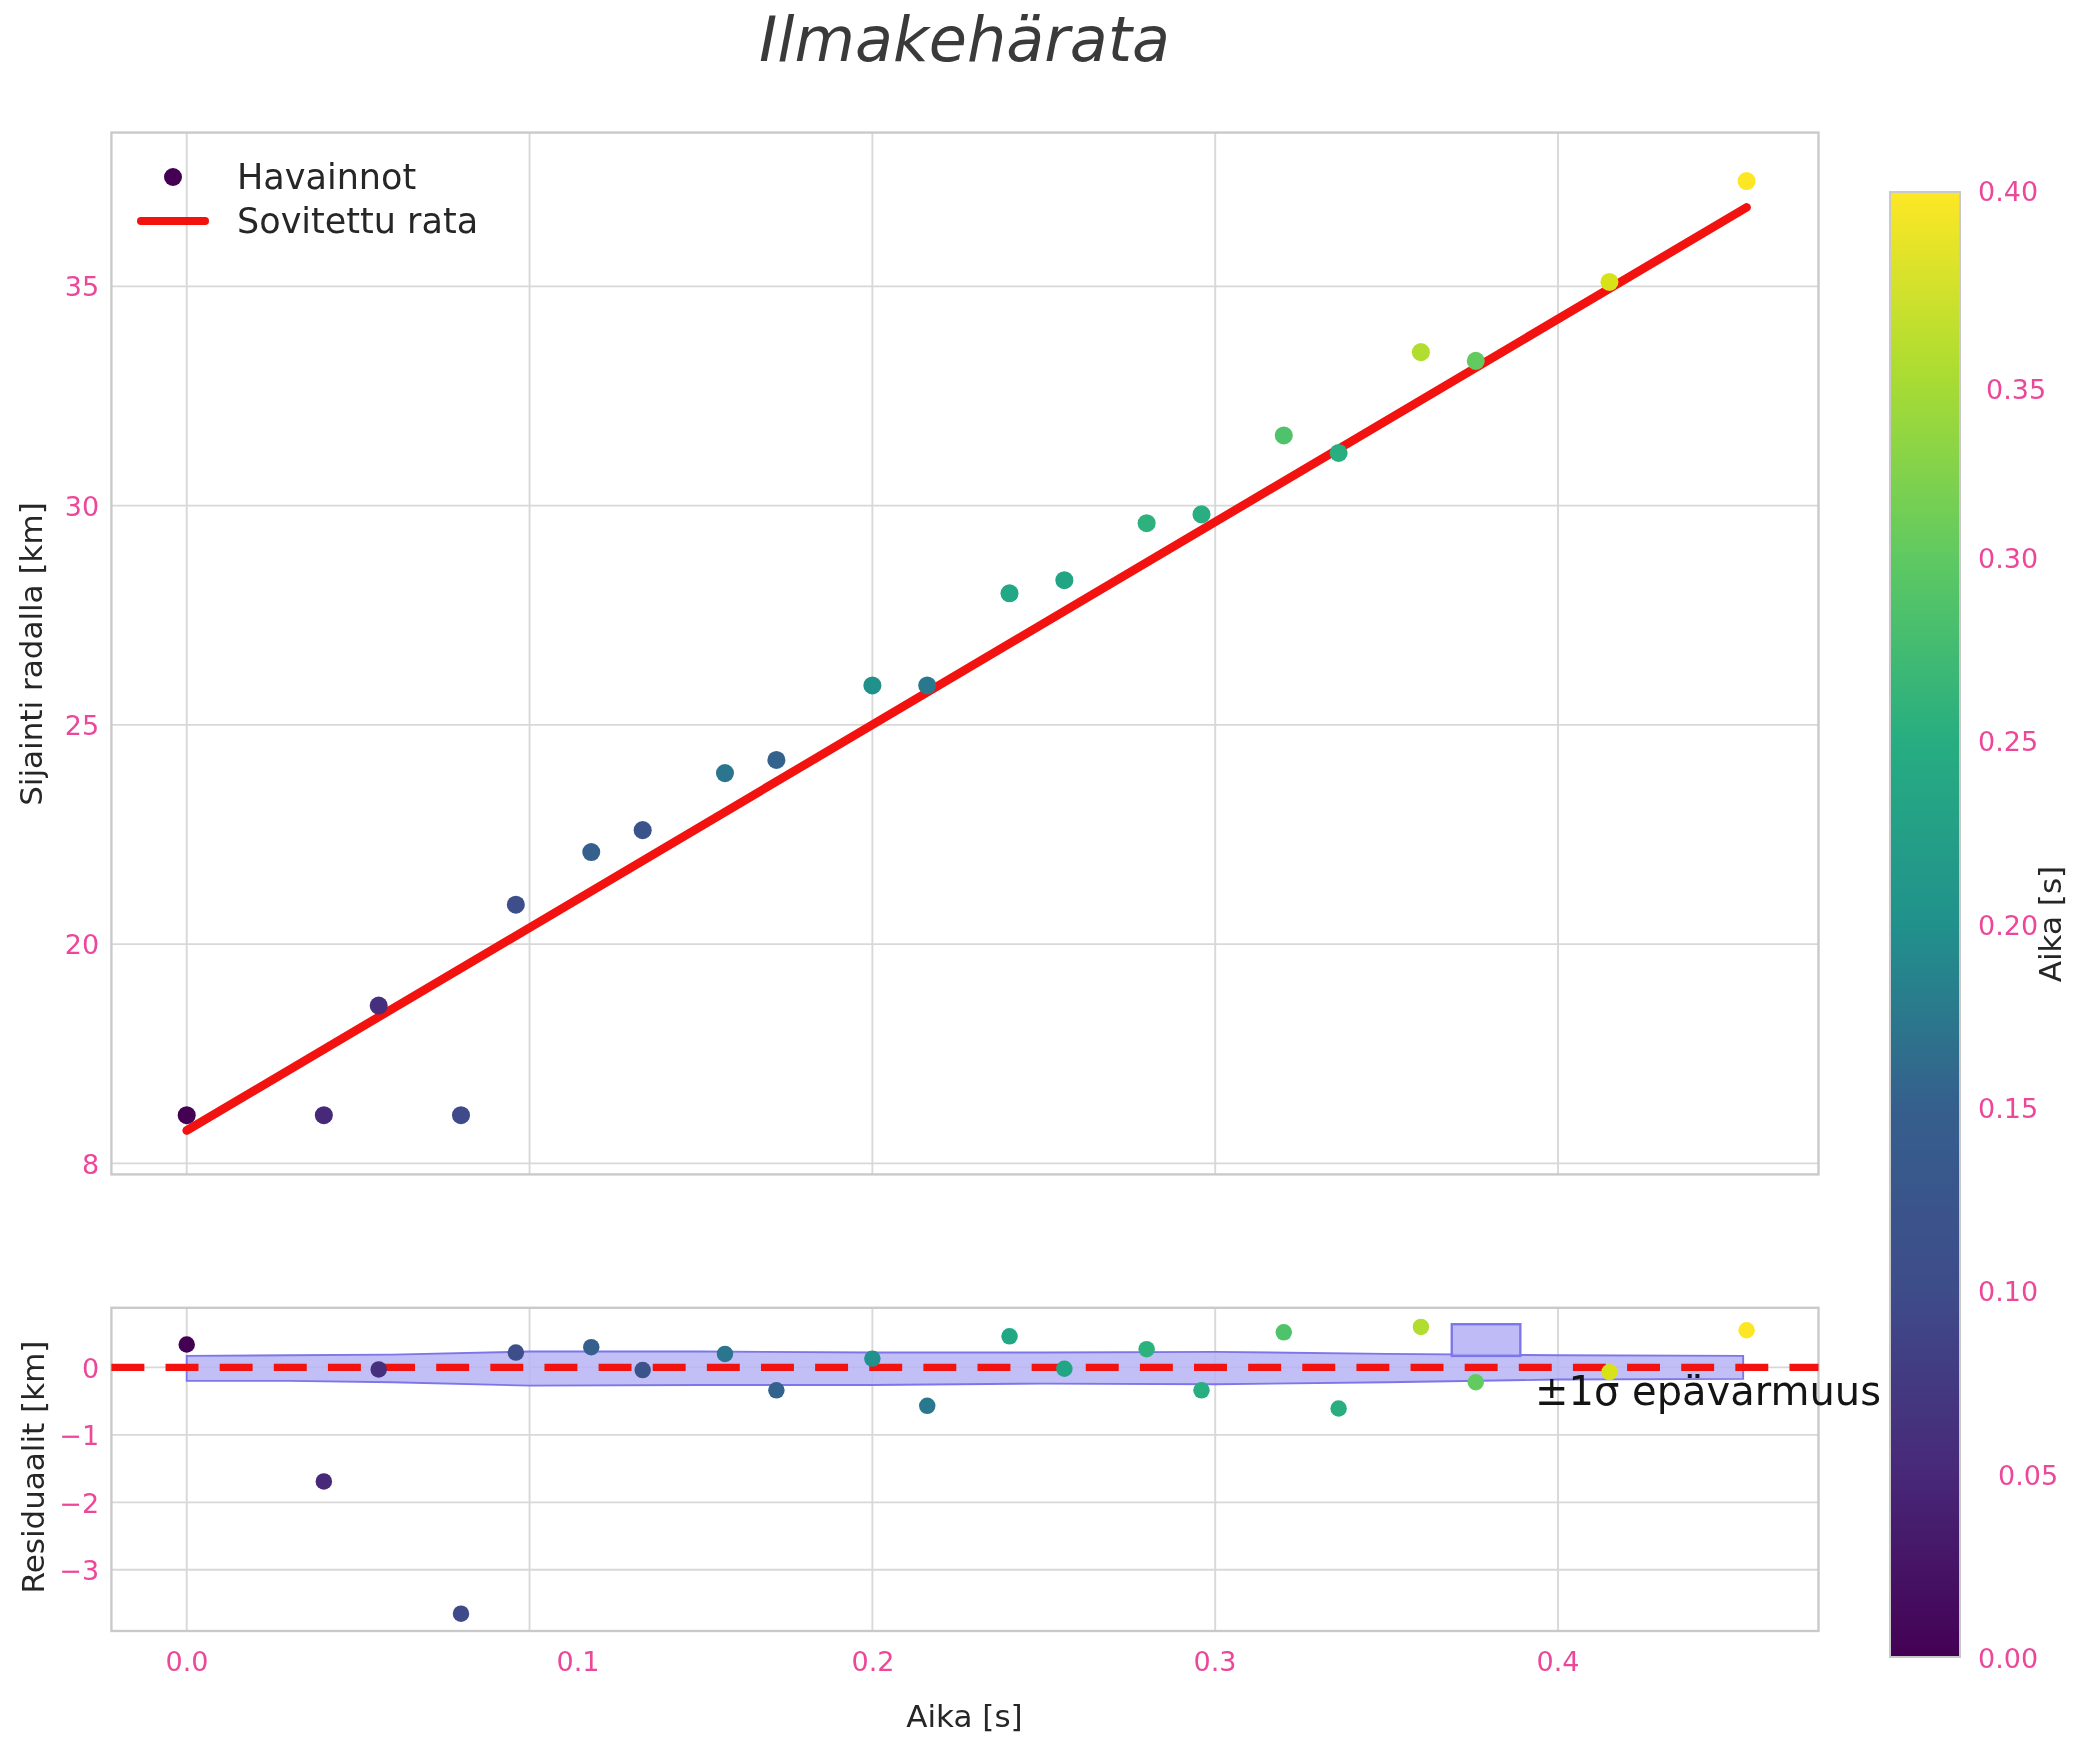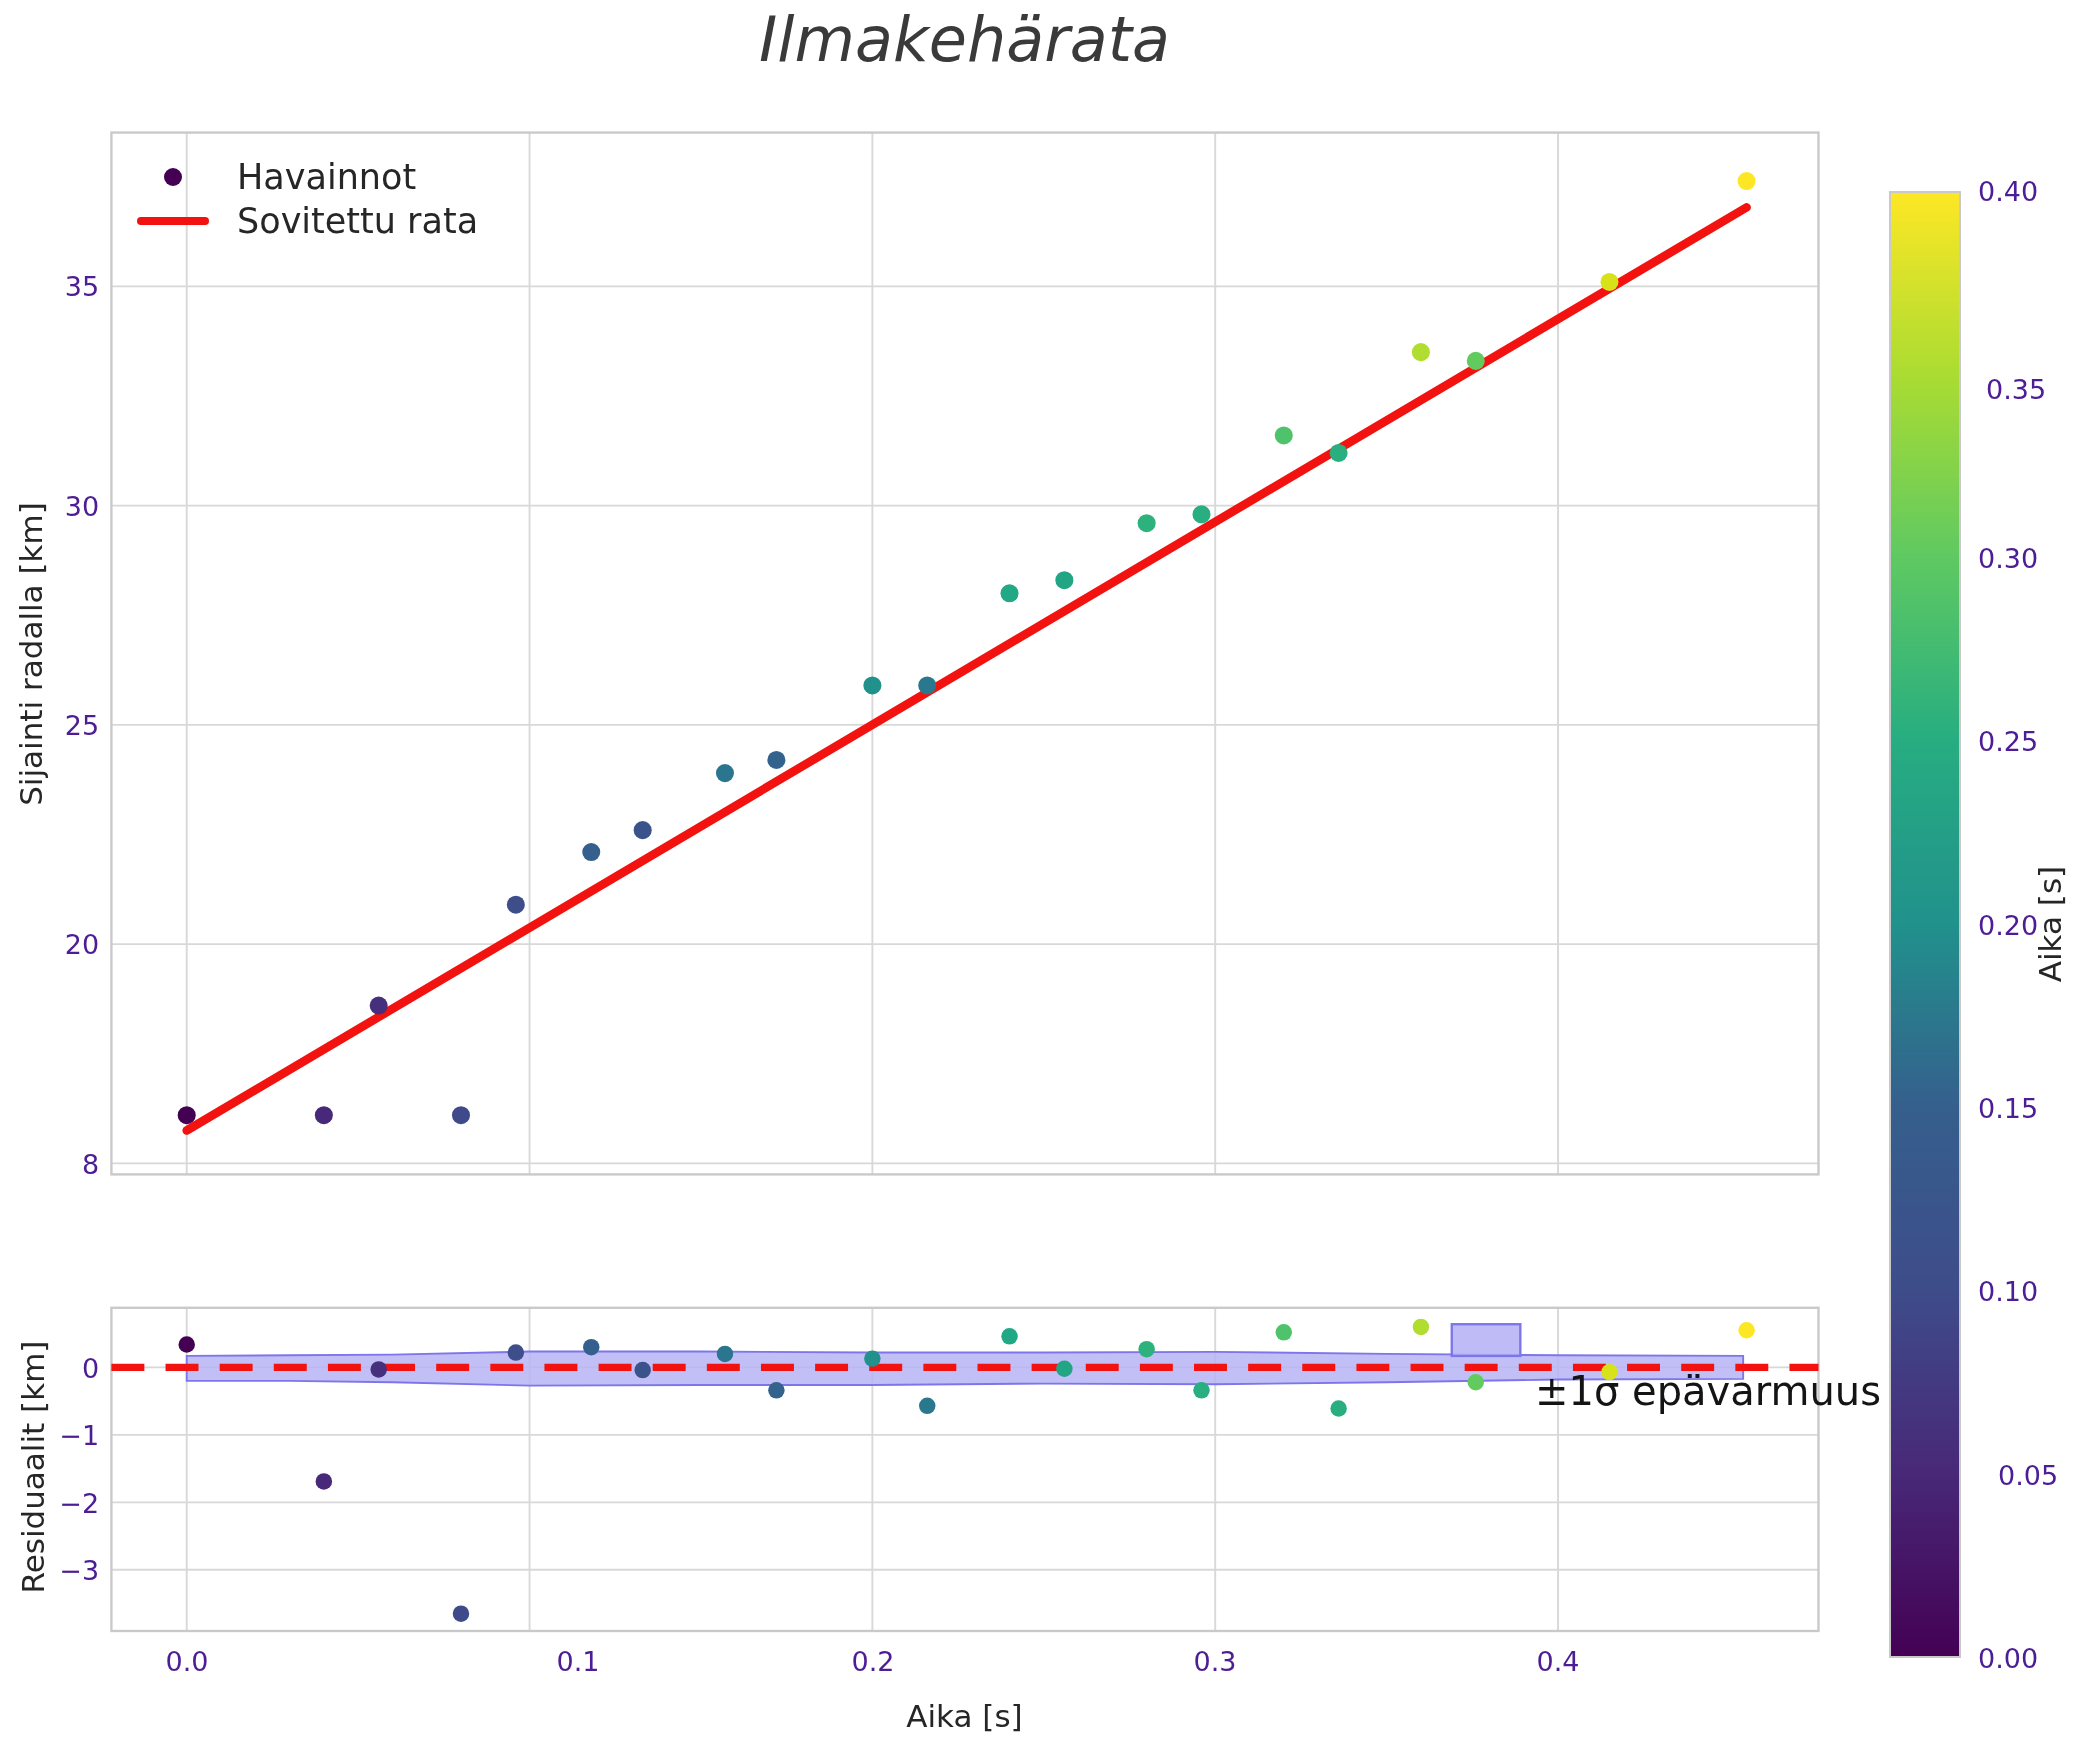--- a/index.html
+++ b/index.html
@@ -5,21 +5,21 @@
   html,body{margin:0;padding:0;background:#ffffff;}
   .fig{
     position:relative;width:2097px;height:1762px;background:#ffffff;overflow:hidden;
     font-family:"DejaVu Sans","Liberation Sans",sans-serif;color:#262626;
   }
   svg{position:absolute;left:0;top:0;}
   .title{
     position:absolute;left:111px;top:3.1px;width:1707px;text-align:center;
     font-size:62px;font-style:italic;color:#3a3a3a;
   }
-  .tick{position:absolute;font-size:27px;color:#4c1d95;white-space:nowrap;line-height:1;}
+  .tick{position:absolute;font-size:27px;color:#ec4899;white-space:nowrap;line-height:1;}
   .ytick{width:96px;text-align:right;transform:translateY(-50%);}
   .xtick{transform:translateX(-50%);}
   .cbtick{transform:translateY(-50%);}
   .vlabel{
     position:absolute;font-size:31px;color:#262626;white-space:nowrap;line-height:1;
     transform:translate(-50%,-50%) rotate(-90deg);
   }
   .xlabel{
     position:absolute;left:111px;top:1701px;width:1707px;text-align:center;
     font-size:31px;color:#262626;line-height:1;

